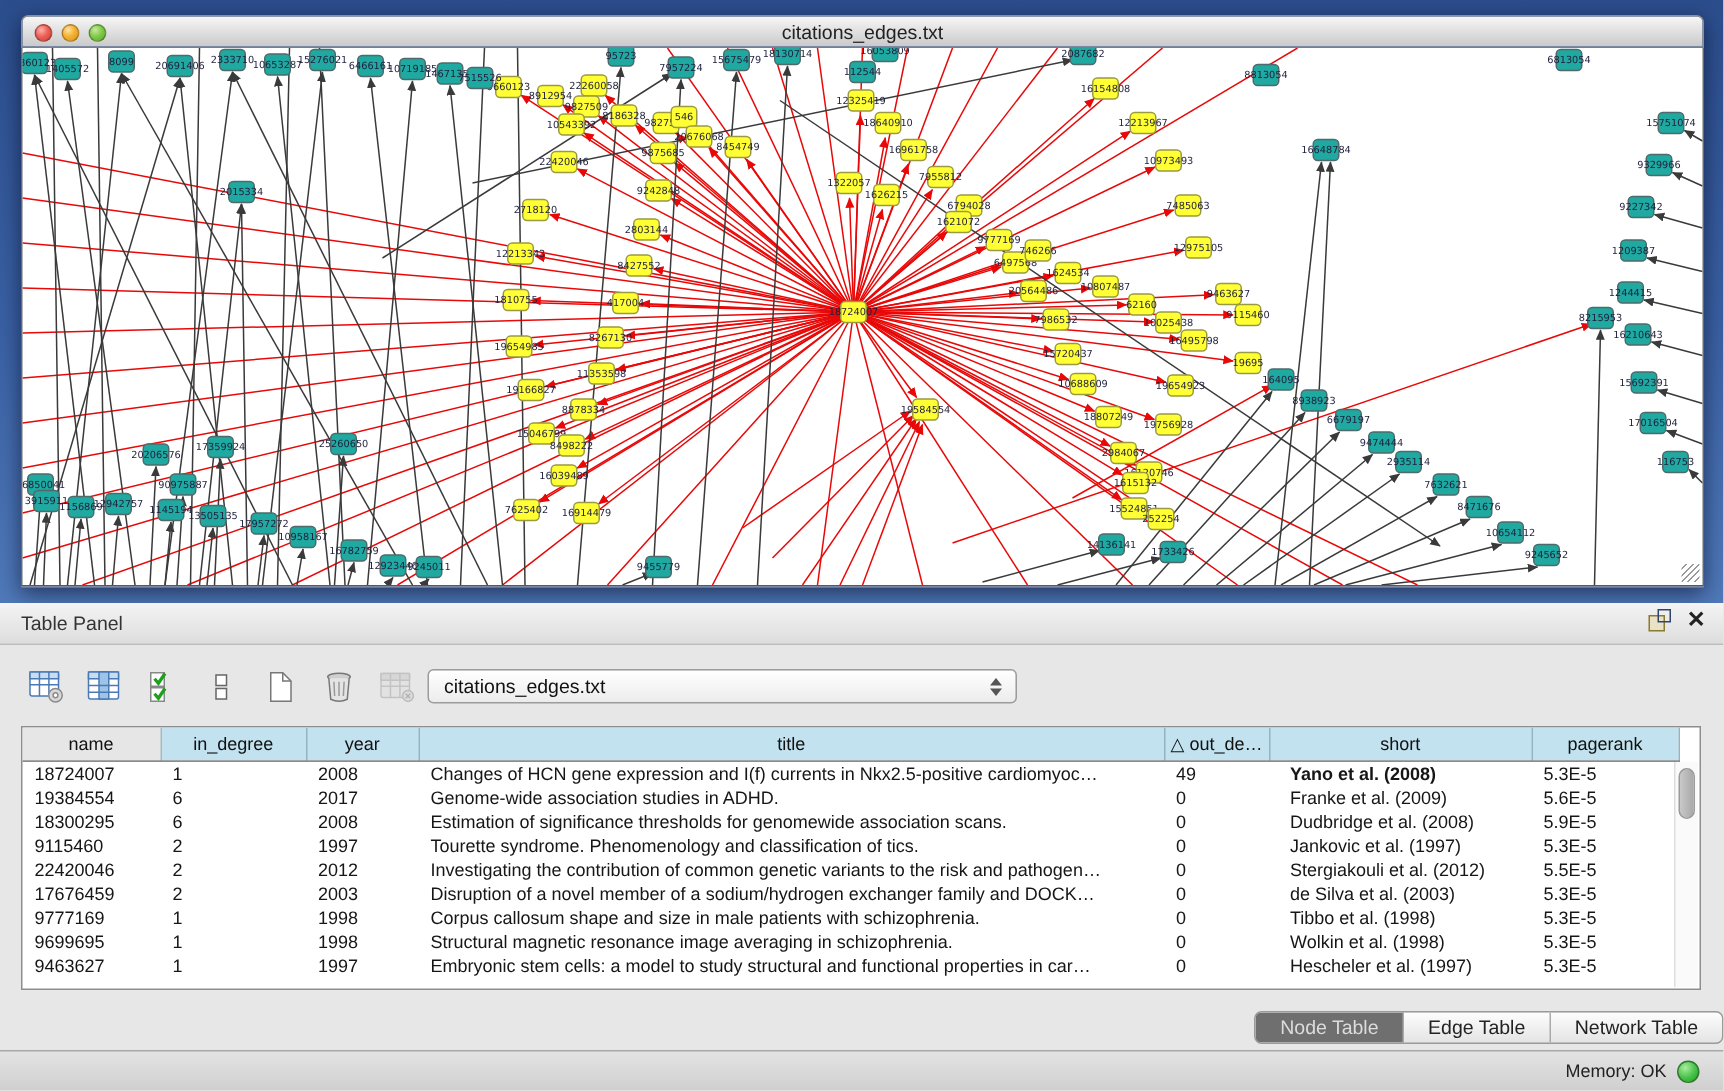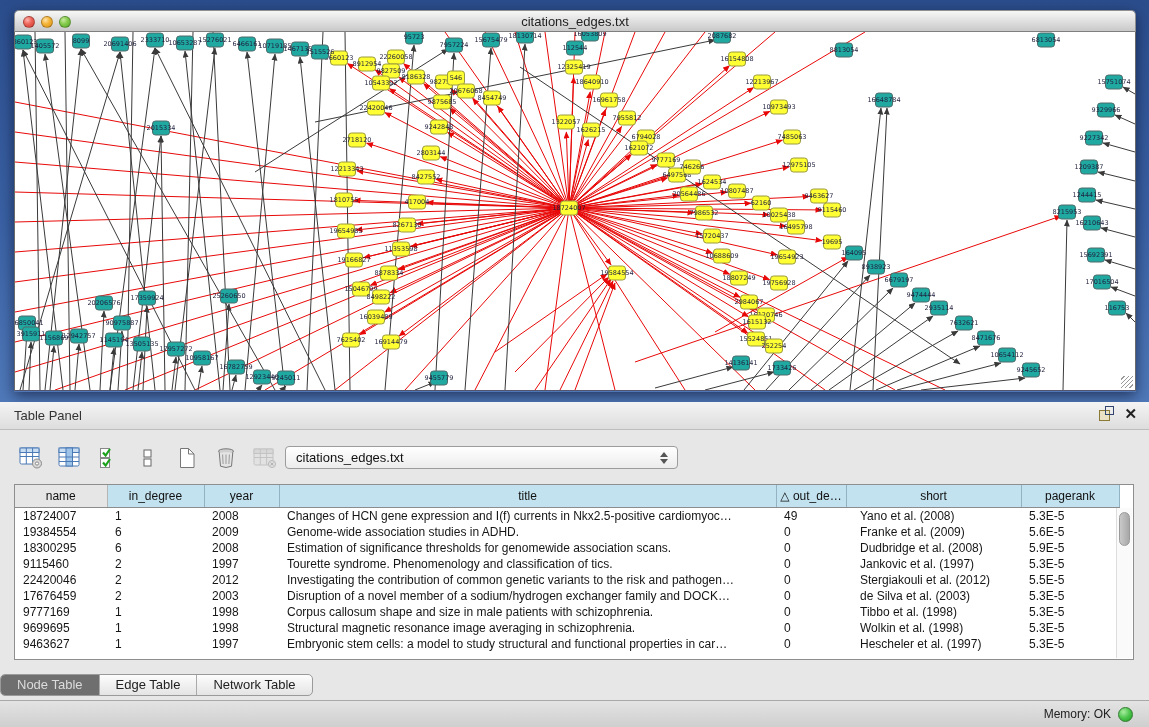--- a/index.html
+++ b/index.html
@@ -54,21 +54,21 @@
   table.nodetable th{height:22px;box-sizing:border-box;font-weight:normal;font-size:12px;color:#111;
     background:#c2e2ef;border-right:1px solid #93b3c2;border-bottom:1px solid #8c8c8c;text-align:center;}
   table.nodetable th.gray{background:#e6e6e6;border-right:1px solid #b5b5b5;}
   table.nodetable td{height:16px;line-height:16px;padding:0 0 0 8px;color:#161616;
     white-space:nowrap;overflow:hidden;box-sizing:border-box;}
   .vscroll{position:absolute;top:23px;right:1px;width:15px;bottom:1px;background:#fafafa;
     border-left:1px solid #ddd;}
   .vthumb{position:absolute;top:4px;left:2px;width:11px;height:34px;border-radius:6px;
     background:linear-gradient(90deg,#c9c9c9,#a8a8a8);border:1px solid #9a9a9a;box-sizing:border-box;}
   
-  .tabbar{position:absolute;top:272px;left:0;width:100%;display:flex;justify-content:flex-start;}
+  .tabbar{position:absolute;top:272px;left:0;width:100%;display:flex;justify-content:flex-end;}
   .seg{display:flex;border:1px solid #9a9a9a;border-radius:5px;overflow:hidden;
     background:linear-gradient(180deg,#fdfdfd,#e4e4e4);height:20px;}
   .seg .tab{padding:0 16px;font-size:13px;line-height:20px;color:#222;border-right:1px solid #aaa;cursor:pointer;}
   .seg .tab:last-child{border-right:none;}
   .seg .tab.sel{background:#6f6f6f;color:#dcdcdc;}
   
   .statusbar{position:absolute;top:700px;left:0;width:1149px;height:27px;box-sizing:border-box;
     background:linear-gradient(180deg,#e3e3e3,#cfcfcf);border-top:1px solid #a8a8a8;
     display:flex;align-items:center;justify-content:flex-end;gap:7px;padding-right:16px;}
   .mem-label{font-size:12px;color:#222;}
@@ -886,27 +886,27 @@
             <th class="">pagerank</th>
           </tr>
         </thead>
       <tbody id="tbody">
           <tr>
             <td>18724007</td>
             <td>1</td>
             <td>2008</td>
             <td>Changes of HCN gene expression and I(f) currents in Nkx2.5-positive cardiomyoc…</td>
             <td>49</td>
-            <td style="padding-left: 14px;">Yano et al. (2008)</td>
+            <td style="padding-left: 14px; font-weight: bold;">Yano et al. (2008)</td>
             <td>5.3E-5</td>
           </tr>
           <tr>
             <td>19384554</td>
             <td>6</td>
-            <td>2009</td>
+            <td>2017</td>
             <td>Genome-wide association studies in ADHD.</td>
             <td>0</td>
             <td style="padding-left: 14px;">Franke et al. (2009)</td>
             <td>5.6E-5</td>
           </tr>
           <tr>
             <td>18300295</td>
             <td>6</td>
             <td>2008</td>
             <td>Estimation of significance thresholds for genomewide association scans.</td>

